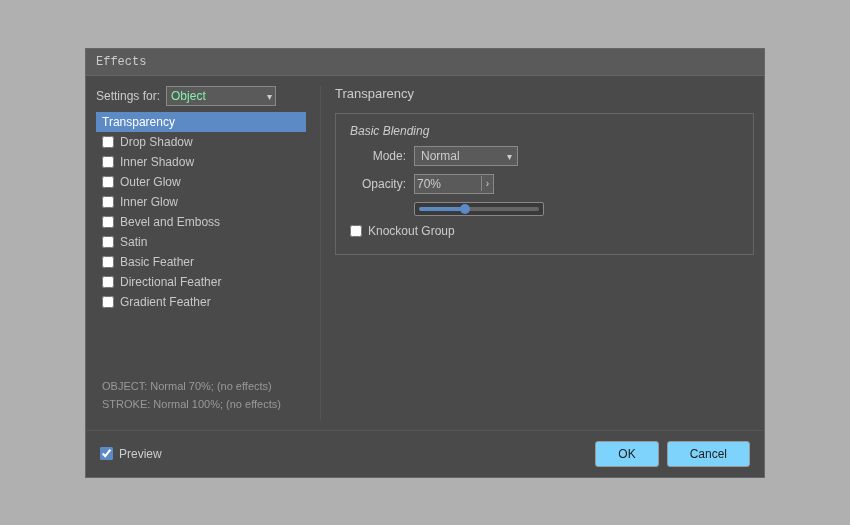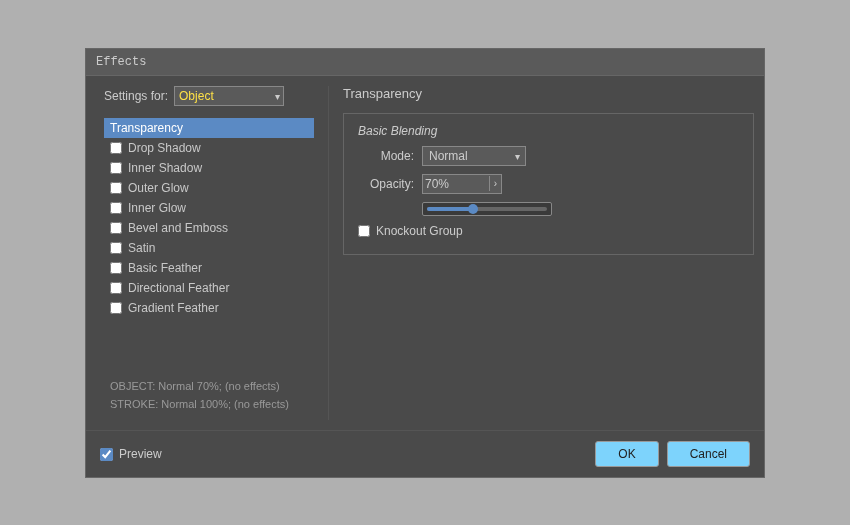--- a/index.html
+++ b/index.html
@@ -33,36 +33,34 @@
       display: flex;
       flex: 1;
       padding: 10px;
       gap: 10px;
     }
     
     .left-panel {
       width: 210px;
       display: flex;
       flex-direction: column;
-      gap: 6px;
-      margin-left: 8px;
     }
     .settings-for-row {
       display: flex;
       align-items: center;
       gap: 6px;
       margin-bottom: 6px;
       color: #ccc;
     }
     .settings-for-row label {
       color: #ccc;
     }
     .settings-select {
       background: #5a5a5a;
-      color: #fde047;
+      color: #86efac;
       border: 1px solid #888;
       padding: 2px 4px;
       font-size: 12px;
       width: 110px;
       appearance: none;
       -webkit-appearance: none;
       cursor: pointer;
     }
     .select-wrapper {
       position: relative;
@@ -249,21 +247,21 @@
     }
     
     .dialog-footer {
       display: flex;
       align-items: center;
       padding: 10px 14px;
       border-top: 1px solid #555;
     }
     .preview-check {
       display: flex;
-      align-items: flex-end;
+      align-items: center;
       gap: 6px;
       color: #ccc;
     }
     .preview-check input[type="checkbox"] {
       width: 13px;
       height: 13px;
       accent-color: #5b8ac4;
       cursor: pointer;
     }
     .footer-buttons {

